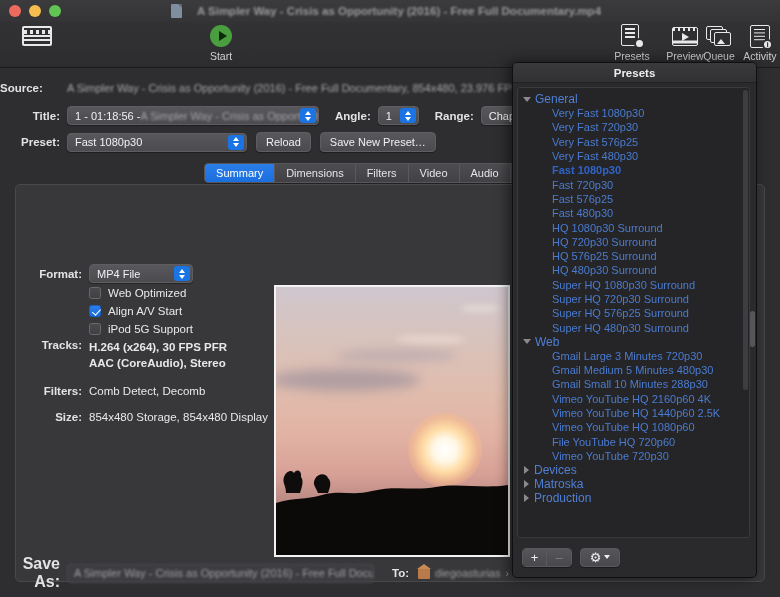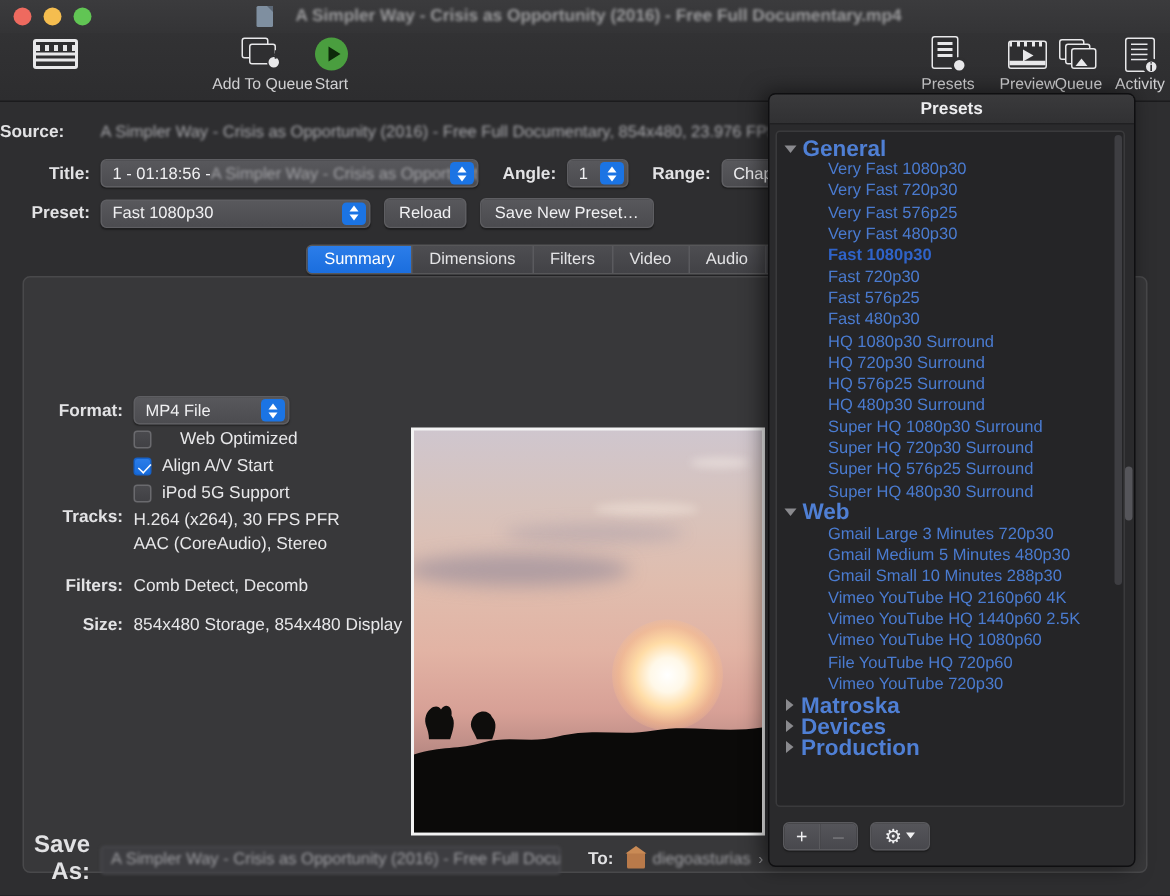--- a/index.html
+++ b/index.html
@@ -328,21 +328,21 @@
     content: "";
     position: absolute; left: 3.5px; top: 1px;
     width: 3.5px; height: 7px;
     border: solid #fff; border-width: 0 1.8px 1.8px 0;
     transform: rotate(43deg);
   }
   .chk-label { font-size: 11.5px; color: #e8e8ea; margin-left: 7px; }
 
   .tracks-row { left: 0; top: 154px; align-items: flex-start; }
   .tracks-label { width: 66px; padding-top: 0px; }
-  .tracks-val { margin-left: 7px; line-height: 16px; }
+  .tracks-val { margin-left: 7px; line-height: 16px; font-weight: bold; }
 
   .filters-row { left: 0; top: 200px; }
   .filters-label { width: 66px; }
   .filters-val { margin-left: 7px; }
 
   .size-row { left: 0; top: 226px; }
   .size-label { width: 66px; }
   .size-val { margin-left: 7px; }
 
   
@@ -468,21 +468,21 @@
     width: 233px; height: 451px;
     background: #252527;
     border: 1px solid #3a3a3c;
     border-radius: 3px;
     overflow: hidden;
     padding-top: 4px;
   }
   .pp-group {
     display: flex; align-items: center;
     height: 14px; padding-left: 5px;
-    font-size: 15px; color: #4f7fd4; font-weight: bold;
+    font-size: 12px; color: #4f7fd4; font-weight: normal;
   }
   .pp-tri {
     width: 0; height: 0; margin-right: 4px;
   }
   .pp-tri.open {
     border-left: 4.5px solid transparent;
     border-right: 4.5px solid transparent;
     border-top: 5.5px solid #8a8a8e;
   }
   .pp-tri.closed {
@@ -564,30 +564,20 @@
 
   <div class="toolbar">
 
     <div class="tb-item" style="left:3px;gap:28px;">
       <div class="tb-icon">
           <div class="ic-slate"></div>
         </div>
       <div class="tb-label">Open Source</div>
     </div>
 
-    <div class="tb-item" style="left:141px;">
-      <div class="tb-icon">
-        <div class="ic-addq">
-            <i></i>
-            <i></i>
-            <i></i>
-          </div>
-      </div>
-      <div class="tb-label">Add To Queue</div>
-    </div>
 
     <div class="tb-item" style="left:196px;width:50px;">
       <div class="tb-icon">
           <div class="ic-circle ic-start"></div>
         </div>
       <div class="tb-label">Start</div>
     </div>
 
 
     <div class="tb-item" style="left:602px;width:60px;">
@@ -678,21 +668,21 @@
       <div class="summary-pane">
 
         <div class="form-row format-row">
           <div class="flabel format-label">Format:</div>
           <div class="popup format-popup">
             <span>MP4 File</span>
             <span class="arrows"></span>
           </div>
         </div>
 
-        <div class="chk-row" style="top:102px;gap:12px;">
+        <div class="chk-row" style="top:102px;">
           <span class="chkbox"></span>
           <span class="chk-label">Web Optimized</span>
         </div>
         <div class="chk-row" style="top:120px;">
           <span class="chkbox on"></span>
           <span class="chk-label">Align A/V Start</span>
         </div>
         <div class="chk-row" style="top:138px;">
           <span class="chkbox"></span>
           <span class="chk-label">iPod 5G Support</span>
@@ -787,25 +777,25 @@
       <div class="pp-item">Gmail Medium 5 Minutes 480p30</div>
       <div class="pp-item">Gmail Small 10 Minutes 288p30</div>
       <div class="pp-item">Vimeo YouTube HQ 2160p60 4K</div>
       <div class="pp-item">Vimeo YouTube HQ 1440p60 2.5K</div>
       <div class="pp-item">Vimeo YouTube HQ 1080p60</div>
       <div class="pp-item">File YouTube HQ 720p60</div>
       <div class="pp-item">Vimeo YouTube 720p30</div>
 
       <div class="pp-group">
         <span class="pp-tri closed"></span>
-        <span>Matroska</span>
+        <span>Devices</span>
       </div>
       <div class="pp-group">
         <span class="pp-tri closed"></span>
-        <span>Devices</span>
+        <span>Matroska</span>
       </div>
       <div class="pp-group">
         <span class="pp-tri closed"></span>
         <span>Production</span>
       </div>
 
       <div class="pp-scroll"></div>
     </div>
 
     <div class="pp-footer">

